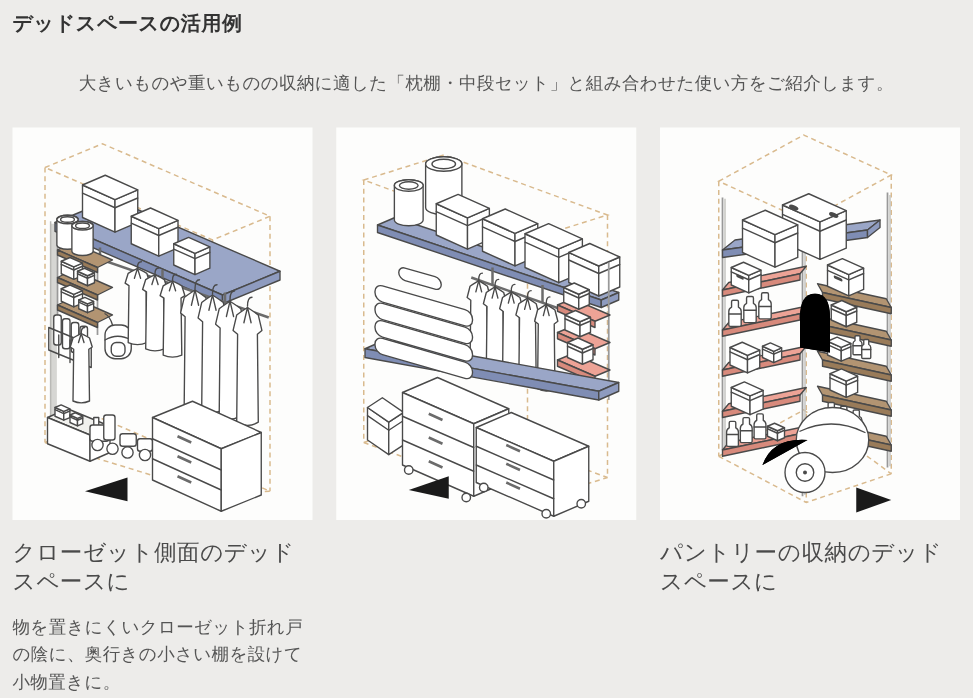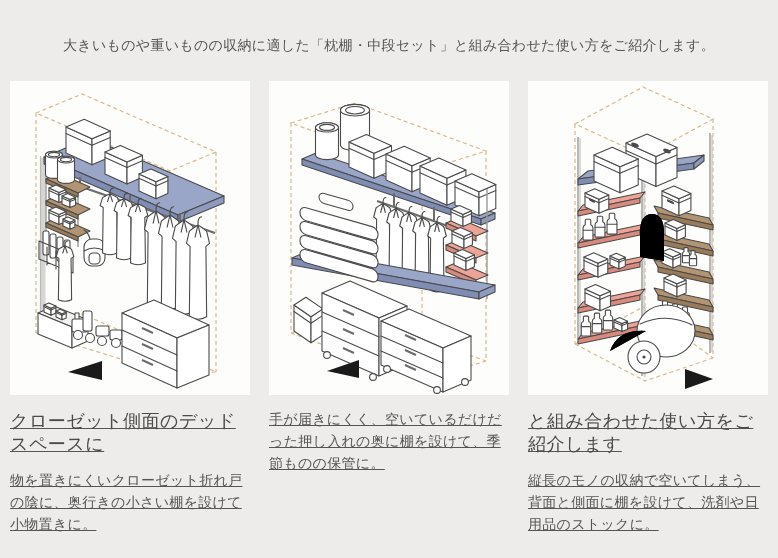--- a/index.html
+++ b/index.html
@@ -6,21 +6,21 @@
   body {
     width:778px; height:558px; overflow:hidden;
     background:#edecea;
     font-family:"Liberation Sans","DejaVu Sans",sans-serif;
     color:#555;
   }
   .wrap { padding:9px 10px 0 10px; }
   .page-title { font-size:16px; font-weight:bold; color:#333; letter-spacing:0.5px; }
   .page-subtitle { margin-top:28px; font-size:14px; color:#555; letter-spacing:0.3px;text-align:center; }
   .cols { display:flex; gap:19px; margin-top:26px; }
-  .col { width:248px;text-decoration:underline; }
+  .col { width:248px; }
   .panel { width:240px; height:314px; background:#fdfdfc; }
   .panel svg { display:block; }
   .caption-heading { margin-top:15px; font-size:18px; line-height:23px; color:#4a4a4a; letter-spacing:0.5px; }
   .caption-body { margin-top:13px; font-size:14px; line-height:22px; color:#555; letter-spacing:0.3px; }
 
   
   .ln { stroke:#4a4a4a; stroke-width:1.1; fill:#ffffff; stroke-linejoin:round; stroke-linecap:round; vector-effect:non-scaling-stroke; }
   .nf { fill:none; }
   .dash path { fill:none; stroke:#d9ba8e; stroke-width:1.2; stroke-dasharray:4 3; }
   .blue { fill:#9aa6c7; } .blued { fill:#7f8db4; } .bluee { fill:#8e9bbf; }
@@ -57,20 +57,21 @@
       <ellipse class="ln nf" cx="0" cy="-24" rx="6.5" ry="2.6"></ellipse>
     </g>
     <g id="bottle">
       <path class="ln" d="M-4.5,0 L-4.5,-10 Q-4.5,-12 -2.5,-13 L-2.5,-17 Q-2.5,-18 -1.5,-18 L1.5,-18 Q2.5,-18 2.5,-17 L2.5,-13 Q4.5,-12 4.5,-10 L4.5,0 Q4.5,1 3.5,1 L-3.5,1 Q-4.5,1 -4.5,0 Z"></path>
       <line class="ln nf" x1="-4.5" y1="-8" x2="4.5" y2="-8"></line>
     </g>
   </defs>
 </svg>
 
 <div class="wrap">
+  <div class="page-title">デッドスペースの活用例</div>
   <div class="page-subtitle">大きいものや重いものの収納に適した「枕棚・中段セット」と組み合わせた使い方をご紹介します。</div>
 
   <div class="cols">
 
     <div class="col">
       <div class="panel">
         <svg viewBox="0 0 240 314" width="240" height="314" role="img">
           <g class="dash">
             <path d="M26,32 L72,13 L206,71 L160,90 Z"></path>
             <path d="M26,32 V252"></path>
@@ -244,21 +245,20 @@
             <path class="rod" d="M136,254 L147,259 M136,269 L147,274 M136,284 L147,289"></path>
             <circle class="ln" cx="58" cy="274" r="3.4"></circle>
             <circle class="ln" cx="104" cy="296" r="3.4"></circle>
             <circle class="ln" cx="118" cy="288" r="3.4"></circle>
             <circle class="ln" cx="168" cy="309" r="3.4"></circle>
             <circle class="ln" cx="196" cy="301" r="3.4"></circle>
           </g>
           <polygon class="arrow" points="58,290 90,279 90,297"></polygon>
         </svg>
       </div>
-      <div class="caption-body">手が届きにくく、空いているだけだった押し入れの奥に棚を設けて、季節ものの保管に。</div>
     </div>
 
     <div class="col">
       <div class="panel">
         <svg viewBox="0 0 240 314" width="240" height="314" role="img">
           <g class="dash">
             <path d="M47,43 L115,6 L185,38 L117,75 Z"></path>
             <path d="M47,43 V263"></path>
               <path d="M117,75 V300"></path>
               <path d="M185,38 V277"></path>
@@ -337,18 +337,17 @@
             <circle class="ln" cx="116" cy="276" r="7"></circle>
             <circle class="dark" cx="116" cy="276" r="1.6"></circle>
             <path class="tube-o" stroke-width="7" d="M118,250 Q90,248 82,270"></path>
             <path class="tube-i" stroke-width="4.4" d="M118,250 Q90,248 82,270"></path>
             <path class="tube-o" stroke-width="15" d="M63,287 L96,268"></path>
             <path class="tube-i" stroke-width="11" d="M63,287 L96,268"></path>
           </g>
           <polygon class="arrow" points="185,298 157,288 157,308"></polygon>
         </svg>
       </div>
-      <div class="caption-heading">と組み合わせた使い方をご紹介します</div>
-      <div class="caption-body">縦長のモノの収納で空いてしまう、背面と側面に棚を設けて、洗剤や日用品のストックに。</div>
+      <div class="caption-heading">パントリーの収納のデッドスペースに</div>
     </div>
 
   </div>
 </div>
 
 </body></html>

